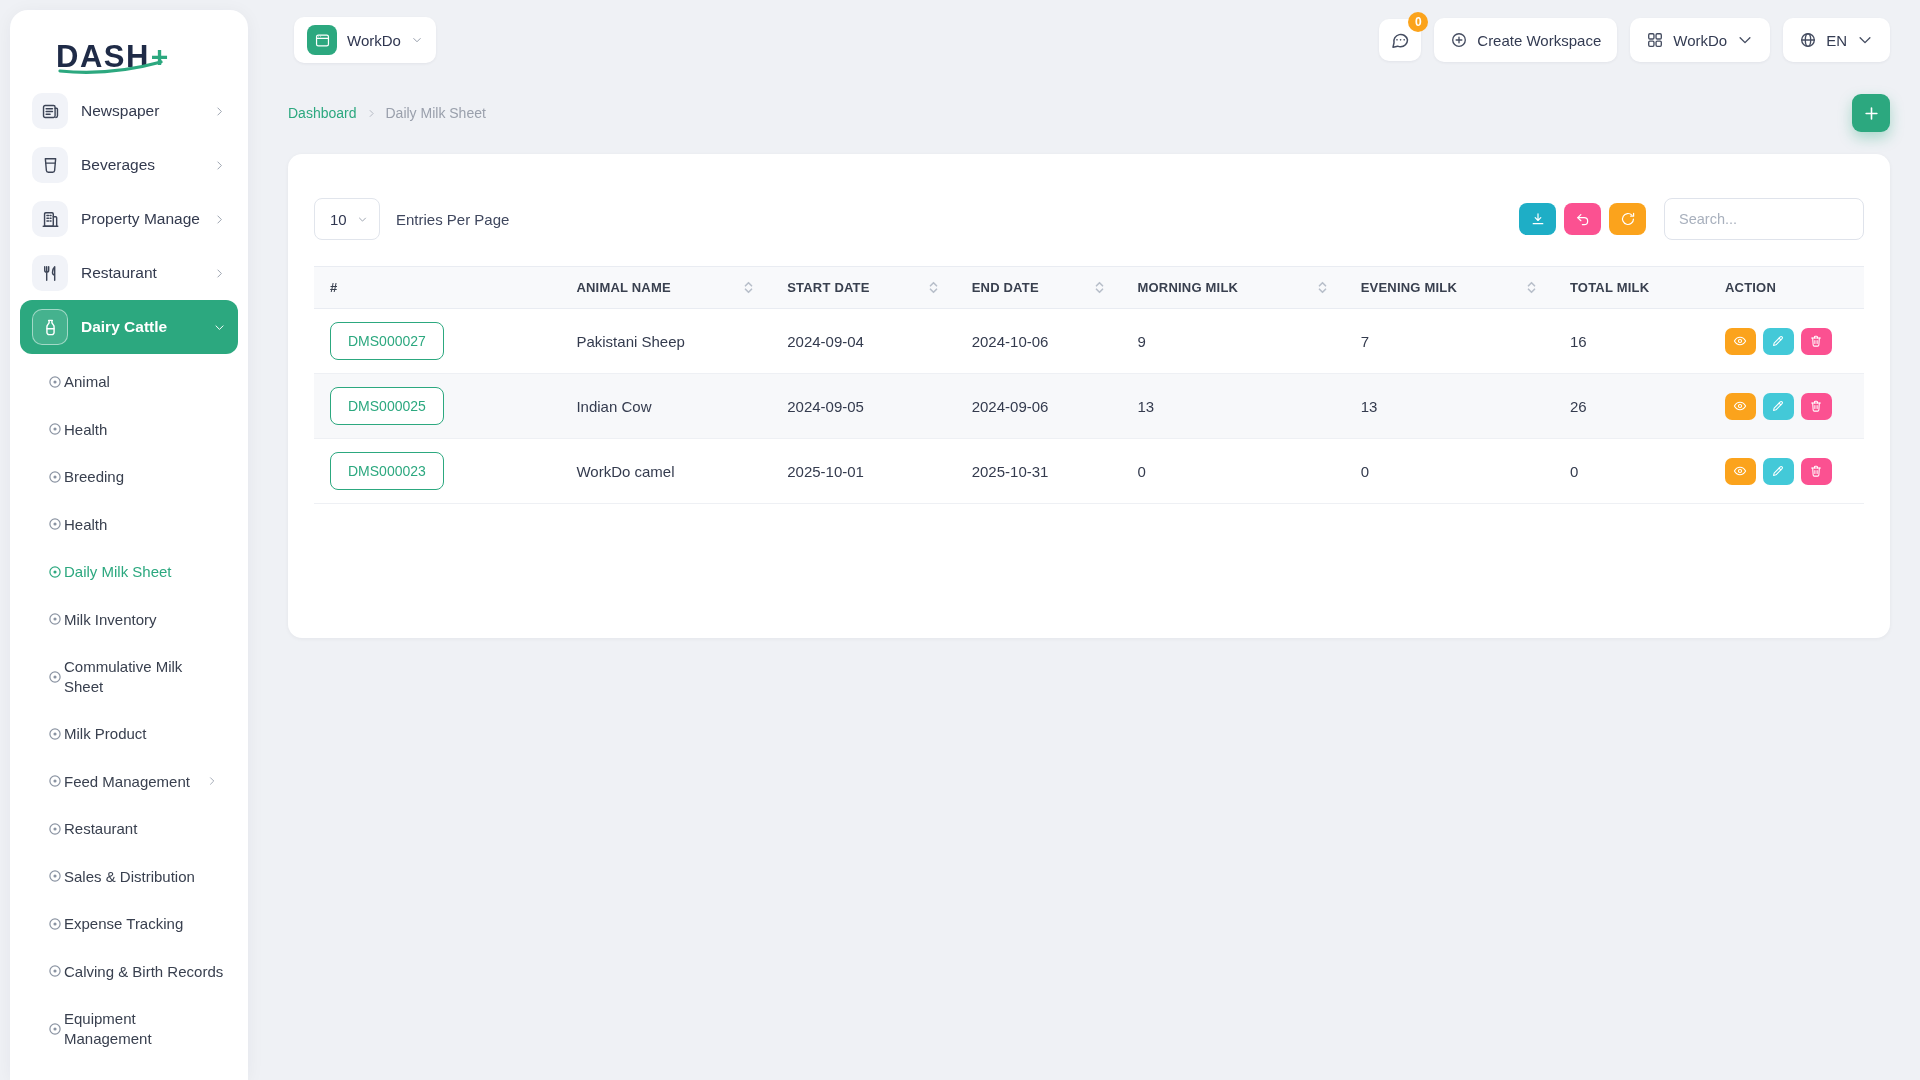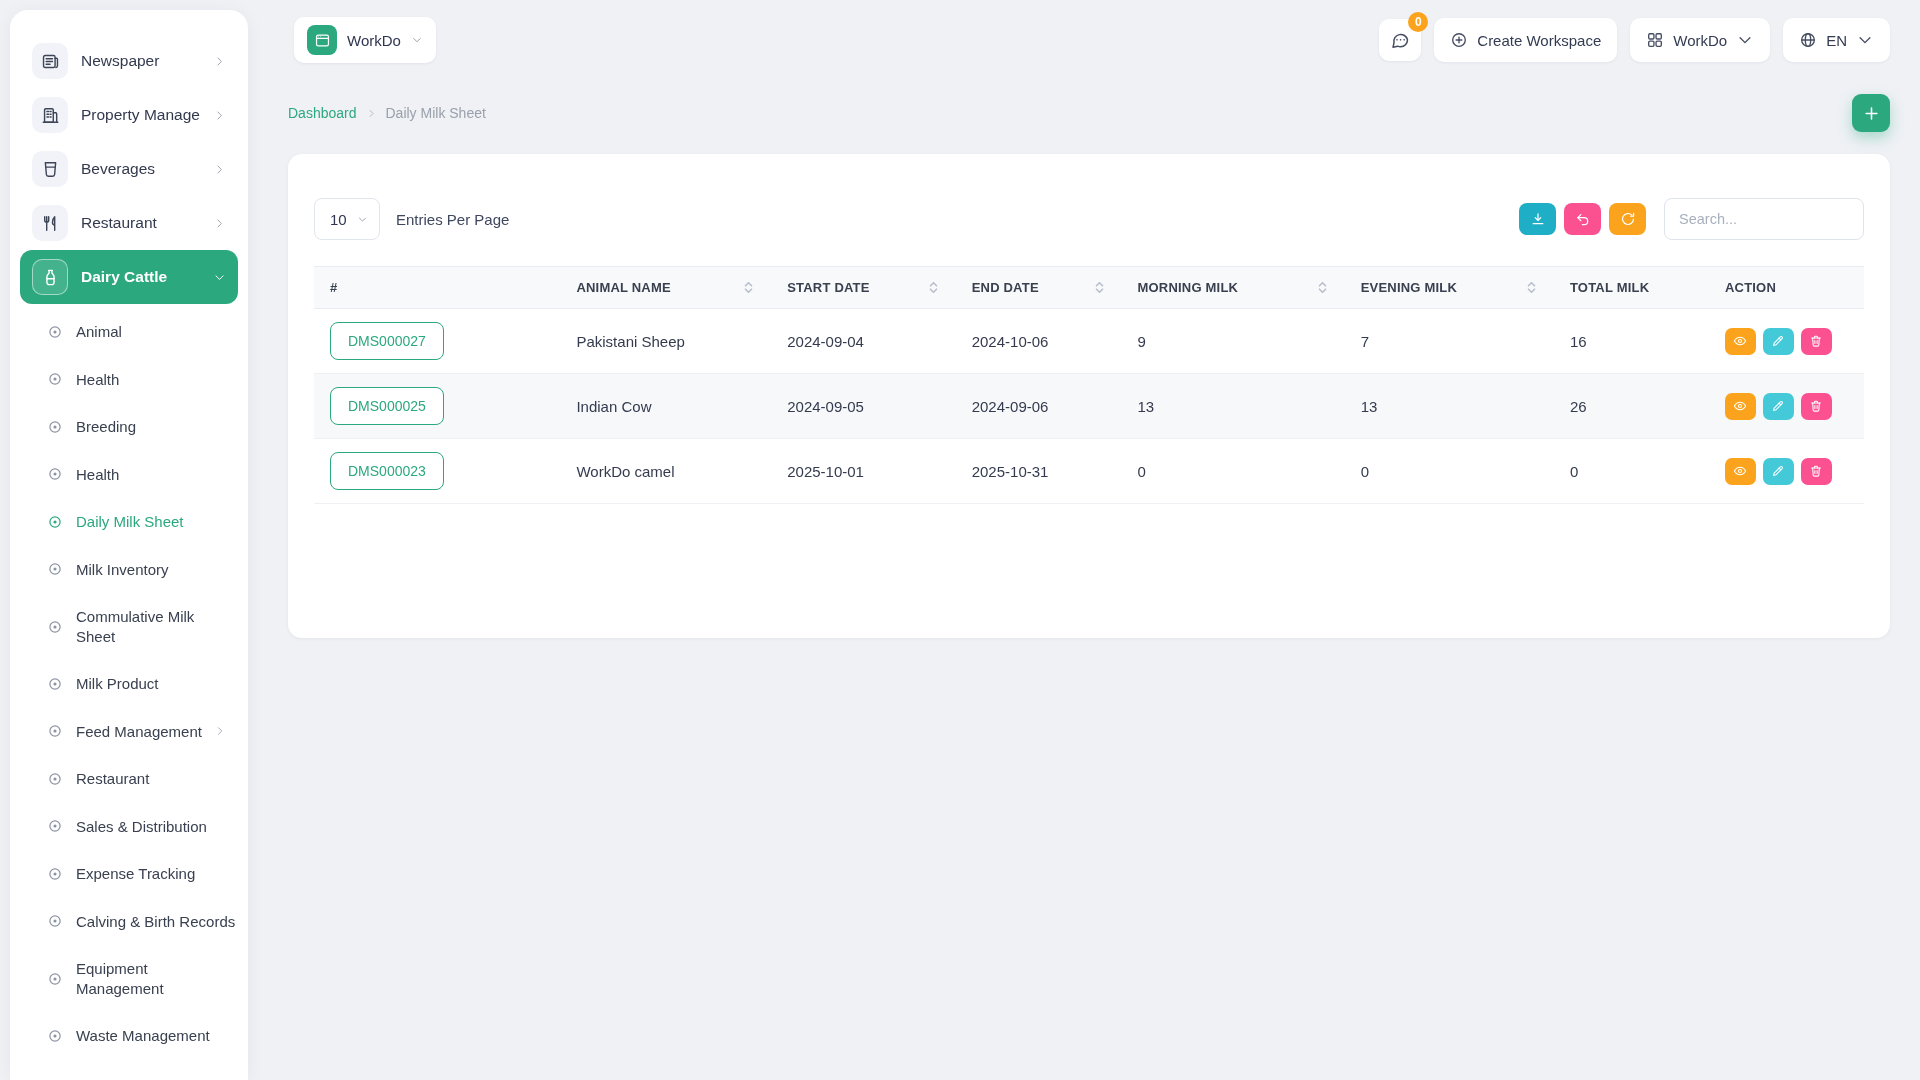--- a/index.html
+++ b/index.html
@@ -24,21 +24,21 @@
   .mi-ic{width:36px;height:36px;border-radius:10px;background:#f1f3f8;display:flex;align-items:center;justify-content:center;color:#3d4557;flex:0 0 auto;}
   .mi-ic svg{width:19px;height:19px;}
   .mi-lb{font-size:15.5px;font-weight:500;flex:1;white-space:nowrap;}
   .mi-ch{color:#9aa1ae;display:flex;}
   .mi-ch svg{width:13px;height:13px;}
   .mi.active{background:var(--primary);color:#fff;}
   .mi.active .mi-lb{font-weight:600;}
   .mi.active .mi-ic{background:rgba(255,255,255,.12);border:1px solid rgba(255,255,255,.5);color:#fff;}
   .mi.active .mi-ch{color:#fff;}
   .smenu{padding:4px 10px 0;}
-  .smi{display:flex;align-items:center;gap:12px;padding:14px 10px 14px 16px;border-radius:10px;color:#39404f;cursor:pointer;}
+  .smi{display:flex;align-items:center;padding:14px 10px 14px 16px;border-radius:10px;color:#39404f;cursor:pointer;}
   .smi-ic{width:18px;height:18px;color:#8a93a2;flex:0 0 auto;}
   .smi-ic svg{width:18px;height:18px;stroke-width:1.6;}
   .smi-lb{font-size:15px;line-height:1.3;white-space:nowrap;}
   .smi.wrap .smi-lb{white-space:normal;width:125px;}
   .smi.active{color:var(--primary);}
   .smi.active .smi-ic{color:var(--primary);}
   .smi-ch{margin-left:auto;color:#9aa1ae;display:flex;}
   .smi-ch svg{width:12px;height:12px;}
 
   
@@ -215,54 +215,61 @@
       <path d="M3.6 9h16.8"></path>
       <circle cx="6.6" cy="6.8" r=".7" fill="currentColor" stroke="none"></circle>
       <circle cx="9.4" cy="6.8" r=".7" fill="currentColor" stroke="none"></circle>
     </symbol>
   <symbol id="i-plus" viewBox="0 0 24 24">
       <path d="M12 5.2v13.6M5.2 12h13.6"></path>
     </symbol>
 </svg>
 
 <aside class="sidebar">
+  <div class="logo">
+    <span class="logo-text">DASH</span>
+      <span class="logo-plus">+</span>
+    <svg class="logo-swoosh" width="106" height="14" viewBox="0 0 106 14">
+        <path d="M2 11 Q 52 16 103 2" fill="none" stroke="#2ca87f" stroke-width="3.2" stroke-linecap="round"></path>
+      </svg>
+  </div>
   <nav class="menu">
     <div class="mi">
       <span class="mi-ic">
           <svg class="ic">
             <use href="#i-newspaper"></use>
           </svg>
         </span>
       <span class="mi-lb">Newspaper</span>
       <span class="mi-ch">
           <svg class="ic">
             <use href="#i-chev-right"></use>
           </svg>
         </span>
     </div>
     <div class="mi">
       <span class="mi-ic">
           <svg class="ic">
-            <use href="#i-building"></use>
-          </svg>
-        </span>
-      <span class="mi-lb">Property Manage</span>
+            <use href="#i-cup"></use>
+          </svg>
+        </span>
+      <span class="mi-lb">Beverages</span>
       <span class="mi-ch">
           <svg class="ic">
             <use href="#i-chev-right"></use>
           </svg>
         </span>
     </div>
     <div class="mi">
       <span class="mi-ic">
           <svg class="ic">
-            <use href="#i-cup"></use>
-          </svg>
-        </span>
-      <span class="mi-lb">Beverages</span>
+            <use href="#i-building"></use>
+          </svg>
+        </span>
+      <span class="mi-lb">Property Manage</span>
       <span class="mi-ch">
           <svg class="ic">
             <use href="#i-chev-right"></use>
           </svg>
         </span>
     </div>
     <div class="mi">
       <span class="mi-ic">
           <svg class="ic">
             <use href="#i-utensils"></use>

